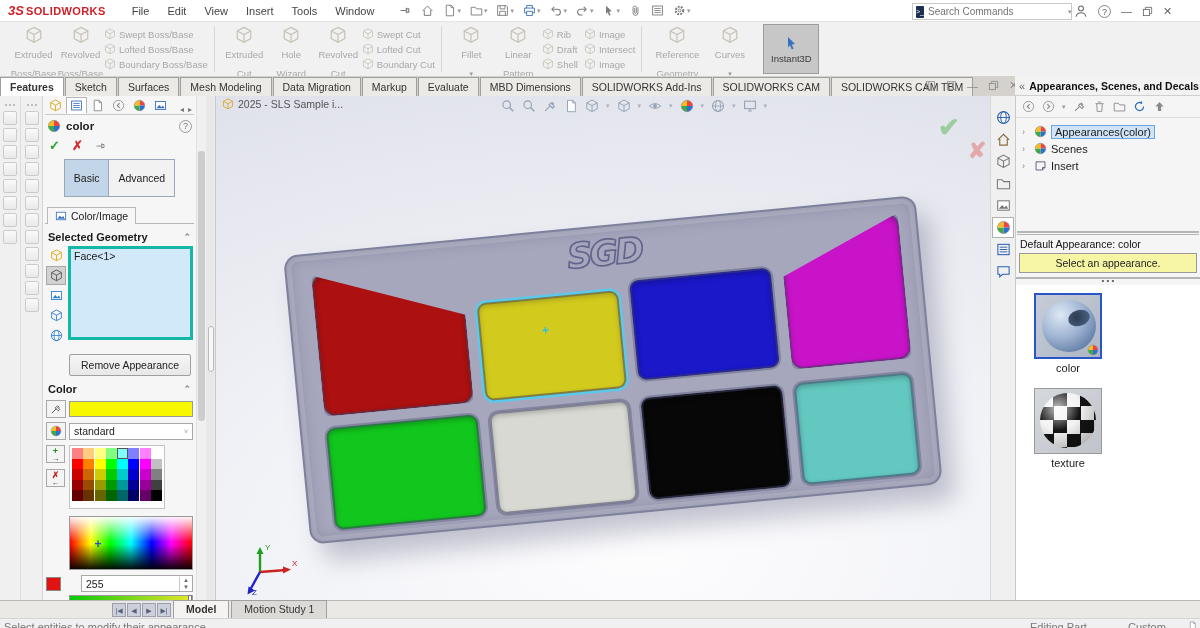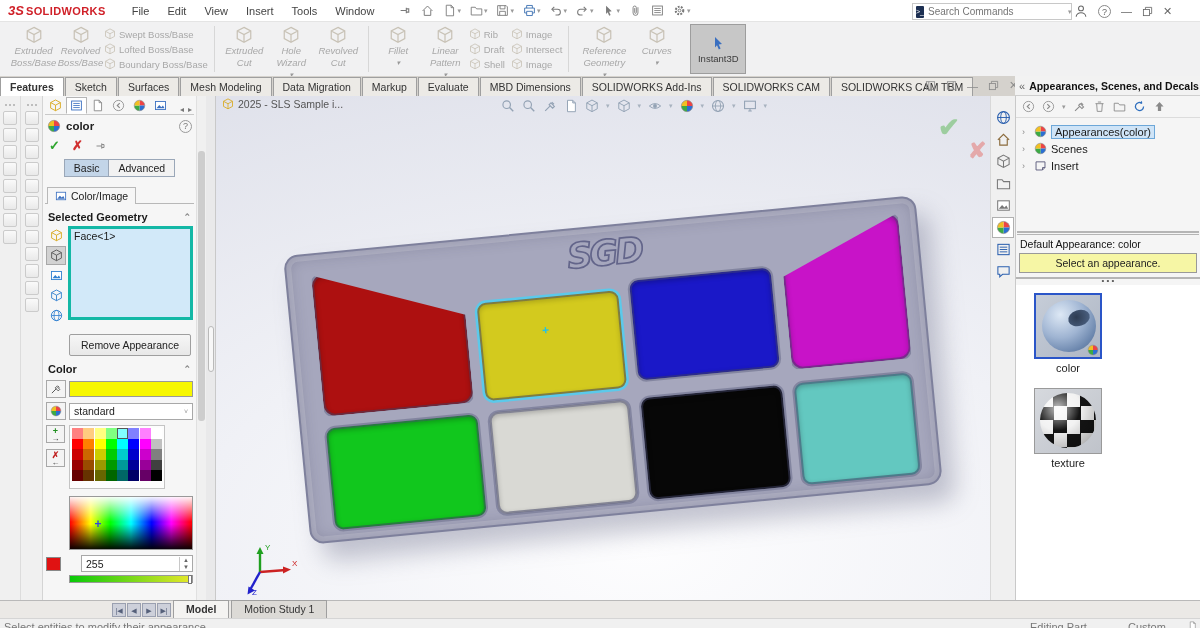--- a/index.html
+++ b/index.html
@@ -22,21 +22,21 @@
   .searchbox { position:absolute; left:912px; top:3px; width:160px; height:17px; border:1px solid #c8c8c8; background:#fff; display:flex; align-items:center; padding:0 3px; gap:4px; }
   .term-ic { width:12px; height:12px; background:#1c2f52; color:#fff; font-size:7px; line-height:12px; text-align:center; border-radius:1px; }
   .searchbox input { border:none; outline:none; flex:1; font-size:10px; color:#999; font-family:"Liberation Sans",sans-serif; background:transparent; }
   .win-ctl { position:absolute; top:0; height:22px; display:flex; align-items:center; gap:14px; color:#666; }
   .win-ctl span { font-size:11px; }
 
   
   #ribbon { left:0; top:22px; width:1200px; height:54px; background:#f1f1f2; display:flex; align-items:stretch; padding:2px 4px 2px 6px; }
   .rgroup { display:flex; align-items:flex-start; padding:1px 4px; }
   .rsep { width:1px; background:#d7d7d7; margin:2px 2px; }
-  .rbig { width:47px; display:flex; flex-direction:column; align-items:center; text-align:center; color:#a8a8a8; font-size:9.5px; line-height:12px; padding-top:1px;font-style:italic; }
+  .rbig { width:47px; display:flex; flex-direction:column; align-items:center; text-align:center; color:#a8a8a8; font-size:9.5px; line-height:19px; padding-top:1px; }
   .rbig svg { width:18px; height:18px; color:#c8c2b6; margin-bottom:1px; }
   .rstack { display:flex; flex-direction:column; justify-content:flex-start; gap:3px; padding-top:3px; }
   .rsmall { display:flex; align-items:center; gap:3px; color:#a8a8a8; font-size:9.5px; white-space:nowrap; }
   .rsmall svg { width:12px; height:12px; color:#c8c2b6; }
   .instant3d { margin-left:6px; width:56px; background:#c7c7c7; border:1px solid #9d9d9d; display:flex; flex-direction:column; align-items:center; justify-content:center; gap:2px; color:#3c3c3c; font-size:9.5px; }
   .instant3d svg { width:16px; height:16px; color:#3a6fc0; }
 
   
   #tabrow { left:0; top:76px; width:1200px; height:20px; background:#d5d2cd; display:flex; align-items:flex-end; }
   .tab { padding:3px 9px 3px; font-size:10.5px; color:#333; background:#eceae6; border:1px solid #9f9f9f; border-bottom:none; margin-right:1px; white-space:nowrap; }
@@ -57,21 +57,21 @@
   .pm-tab.active { background:#fff; border-color:#b5b5b5; border-bottom-color:#fff; }
   .pm-tab svg { width:13px; height:13px; }
   .pm-arrows { margin-left:auto; color:#777; font-size:8px; display:flex; gap:4px; padding-right:2px; }
   .pm-title { display:flex; align-items:center; gap:5px; padding:4px 2px 3px; }
   .pm-title .t { font-weight:bold; font-size:11.5px; color:#222; }
   .pm-help { margin-left:auto; width:13px; height:13px; border:1px solid #9a9a9a; border-radius:50%; color:#777; font-size:9px; text-align:center; line-height:11px; }
   .pm-ok { display:flex; align-items:center; gap:12px; padding:2px 4px 4px; }
   .ok { color:#2fa52f; font-weight:bold; font-size:13px; }
   .cancel { color:#d03030; font-weight:bold; font-size:13px; }
   .seg-row { display:flex; justify-content:center; padding:2px 0 5px; }
-  .seg { padding:2px 9px; border:1px solid #9aa7b8; font-size:10.5px; background:#f2f2f2; }
+  .seg { padding:12px 9px; border:1px solid #9aa7b8; font-size:10.5px; background:#f2f2f2; }
   .seg.on { background:#c3d5e8; border-right:none; }
   .page-tab-row { border-bottom:1px solid #b8b8b8; padding:4px 0 0 2px; }
   .page-tab { display:inline-flex; align-items:center; gap:4px; border:1px solid #b8b8b8; border-bottom:none; background:#f6f6f6; padding:2px 7px; font-size:10.5px; position:relative; top:1px; }
   .page-tab svg { width:12px; height:12px; }
   .sec-head { display:flex; align-items:center; padding:7px 3px 3px; font-weight:bold; color:#1a1a1a; }
   .sec-head .chev { margin-left:auto; color:#888; font-size:9px; }
   .sg-body { display:flex; gap:2px; padding:0 1px; }
   .sg-icons { display:flex; flex-direction:column; gap:1px; }
   .sg-btn { width:20px; height:19px; display:flex; align-items:center; justify-content:center; border:1px solid transparent; }
   .sg-btn.pressed { background:#d2d2d2; border-color:#a8a8a8; }
@@ -463,20 +463,40 @@
           </svg>
           <span>Hole Wizard</span>
           <span class="dd">▾</span>
         </div>
       <div class="rbig">
           <svg>
             <use href="#i-cube"></use>
           </svg>
           <span>Revolved Cut</span>
         </div>
+      <div class="rstack">
+        <div class="rsmall">
+            <svg>
+              <use href="#i-cube"></use>
+            </svg>
+            <span>Swept Cut</span>
+          </div>
+        <div class="rsmall">
+            <svg>
+              <use href="#i-cube"></use>
+            </svg>
+            <span>Lofted Cut</span>
+          </div>
+        <div class="rsmall">
+            <svg>
+              <use href="#i-cube"></use>
+            </svg>
+            <span>Boundary Cut</span>
+          </div>
+      </div>
     </div>
     <div class="rsep"></div>
     <div class="rgroup">
       <div class="rbig">
           <svg>
             <use href="#i-cube"></use>
           </svg>
           <span>Fillet</span>
           <span class="dd">▾</span>
         </div>

